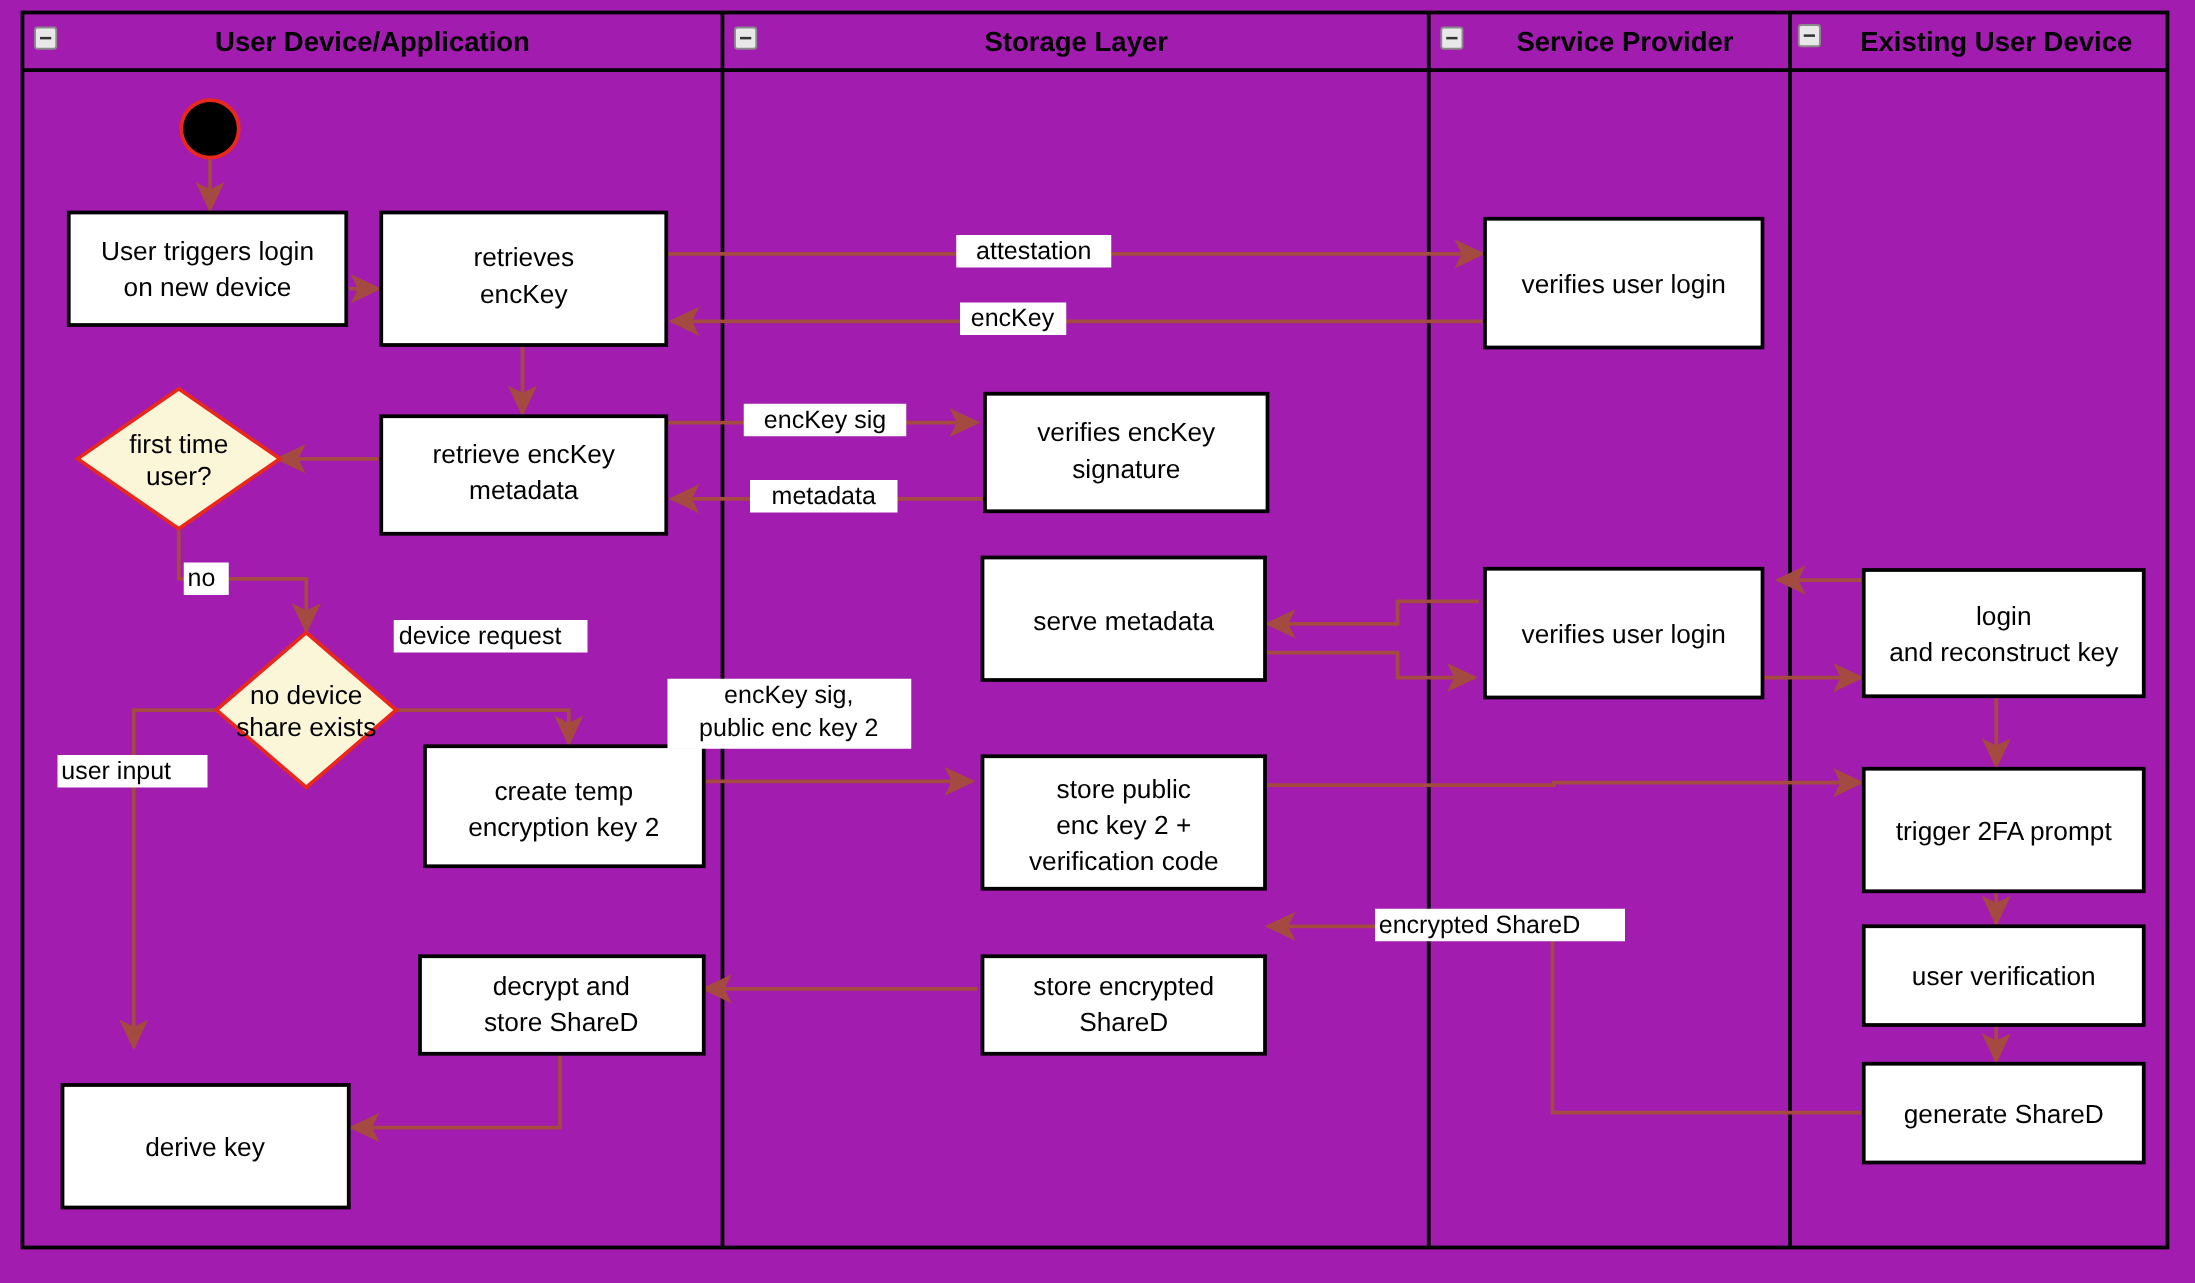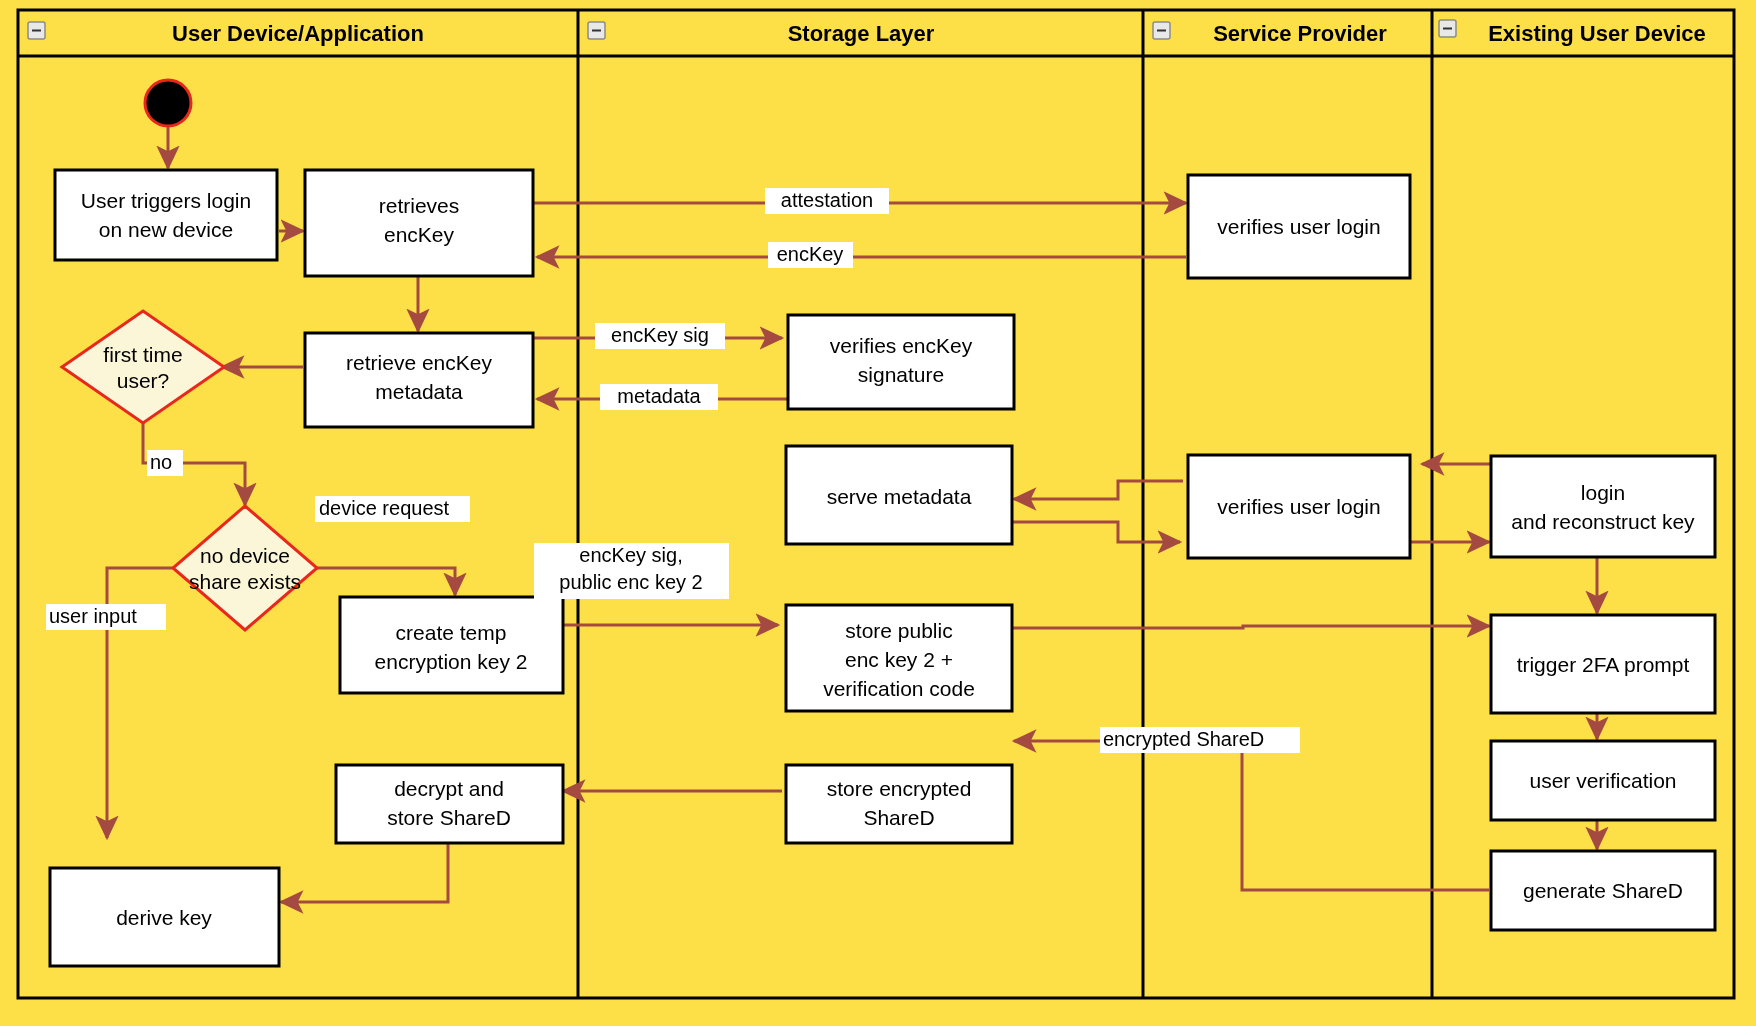--- a/index.html
+++ b/index.html
@@ -5,21 +5,21 @@
   html, body {
     margin: 0;
     padding: 0;
     background: #ffffff;
     font-family: "Liberation Sans", sans-serif;
   }
   #canvas {
     position: relative;
     width: 1756px;
     height: 1026px;
-    background: #fde047;
+    background: #a21caf;
     overflow: hidden;
   }
   svg.diagram {
     position: absolute;
     top: 0;
     left: 0;
     width: 1756px;
     height: 1026px;
   }
   .lane-title {

